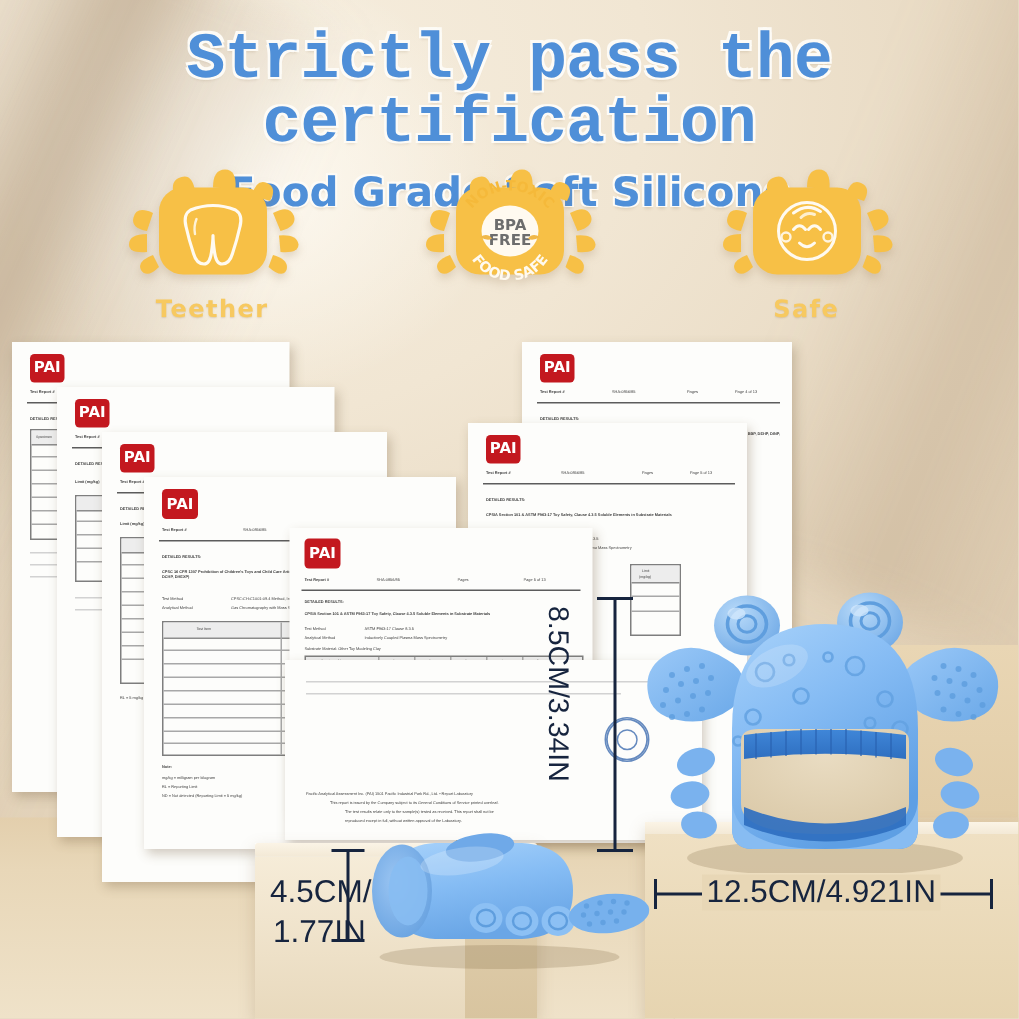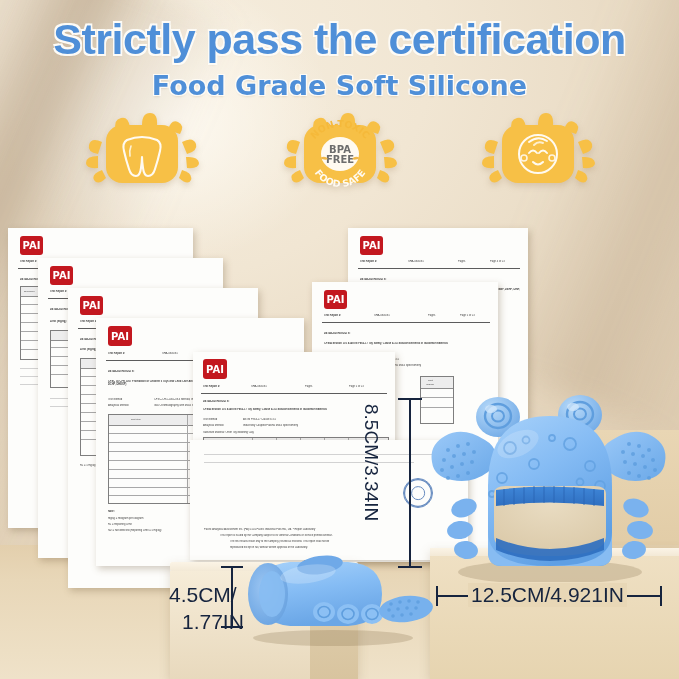--- a/index.html
+++ b/index.html
@@ -28,21 +28,21 @@
     background:linear-gradient(180deg,#e3cfad 0%, #e8d7b8 26%, #efe2c9 100%);}
   .bg-wall-right{position:absolute;left:430px;top:430px;width:249px;height:160px;
     background:linear-gradient(180deg,#e9d6b4,#dfc9a2);}
   .bg-vert-edge{position:absolute;left:449px;top:560px;width:1px;height:119px;background:rgba(160,128,90,.30);}
 
   
   .title-wrap{position:absolute;left:0;right:0;top:18px;text-align:center;}
   .title-main{
     font-size:43px;font-weight:700;letter-spacing:-.5px;
     color:#4f8fd8;
-    font-family:Liberation Sans, sans-serif;
+    font-family:Liberation Mono, monospace;
     text-shadow:
       -1.6px -1.6px 0 #fdfbf6, 1.6px -1.6px 0 #fdfbf6,
       -1.6px  1.6px 0 #fdfbf6, 1.6px  1.6px 0 #fdfbf6,
        0 2px 2px rgba(120,95,60,.18);
     line-height:1;
   }
   .title-sub{
     margin-top:11px;
     font-size:27px;font-weight:700;color:#4f8fd8;
     font-family:"DejaVu Sans","Liberation Sans",sans-serif;
@@ -135,20 +135,21 @@
             <path d="M20 58 q-11 4-8 10 q4 6 12-2 z"></path>
             <path d="M100 30 q11-6 14 2 q2 7-9 10 z"></path>
             <path d="M104 45 q12-1 13 6 q0 6-12 5 z"></path>
             <path d="M100 58 q11 3 9 10 q-3 6-12-2 z"></path>
             <rect x="24" y="13" width="72" height="58" rx="16"></rect>
           </g>
           <path d="M45 28 q15-6 30 0 q5 3 3 11 q-2 9-5 18 q-2 7-7 7 q-4 0-5-8 q-1-7-1-11 q0 4-1 11 q-1 8-5 8 q-5 0-7-7 q-3-9-5-18 q-2-8 3-11 z" fill="none" stroke="#fffaf0" stroke-width="2.1" stroke-linejoin="round"></path>
           <path d="M49 34 q-2 5-1 10" fill="none" stroke="#fffaf0" stroke-width="1.6" stroke-linecap="round" opacity=".85"></path>
         </svg>
       </div>
+      <div class="badge-label">Teether</div>
     </div>
 
     <div class="badge">
       <div class="badge-art">
         <svg width="120" height="78" viewBox="0 0 120 78">
           <defs>
             <path id="arcTop" d="M28 47 a32 32 0 0 1 64 0"></path>
             <path id="arcBot" d="M30 45 a30 30 0 0 0 60 0"></path>
           </defs>
           <g fill="#f7c046">
@@ -198,20 +199,21 @@
             <path d="M51 30 q9-7 18-1"></path>
             <path d="M56 33 q4-4 9-2" opacity=".8"></path>
             <path d="M51 41 q4-5 8 0"></path>
             <path d="M61 41 q4-5 8 0"></path>
             <path d="M55 50 q5 5 10 0"></path>
             <circle cx="46" cy="46" r="3" stroke-width="1.6" opacity=".9"></circle>
             <circle cx="74" cy="46" r="3" stroke-width="1.6" opacity=".9"></circle>
           </g>
         </svg>
       </div>
+      <div class="badge-label">Safe</div>
     </div>
   </div>
 
   <div class="doc" style="left:8px;top:228px;width:185px;height:300px;">
     <div class="pai-logo" style="left:12px;top:8px;width:23px;height:19px;font-size:10px;">
       <span>PAI</span>
     </div>
     <div class="ttxt b" style="left:12px;top:32px;width:36px;">Test Report #</div>
     <div class="ttxt" style="left:62px;top:32px;width:40px;">SHA-0856/85</div>
     <div class="ttxt" style="left:112px;top:32px;width:24px;">Pages</div>
@@ -644,21 +646,21 @@
     <div class="dim-line" style="left:409px;top:398px;width:2px;height:170px;"></div>
     <div class="dim-cap" style="left:398px;top:566px;width:24px;height:2px;"></div>
     <div class="dim-text" style="left:382px;top:404px;font-size:19px;transform:rotate(90deg);transform-origin:left top;
                 background:rgba(240,232,216,.0);">8.5CM/3.34IN</div>
   </div>
 
   <div>
     <div class="dim-cap" style="left:221px;top:566px;width:22px;height:2px;"></div>
     <div class="dim-line" style="left:231px;top:566px;width:2px;height:62px;"></div>
     <div class="dim-cap" style="left:221px;top:626px;width:22px;height:2px;"></div>
-    <div class="dim-text" style="left:169px;top:583px;font-size:21px;">4.5CM/</div>
+    <div class="dim-text" style="left:180px;top:583px;font-size:21px;">4.5CM/</div>
     <div class="dim-text" style="left:182px;top:610px;font-size:21px;">1.77IN</div>
   </div>
 
   <div>
     <div class="dim-cap" style="left:436px;top:586px;width:2px;height:20px;"></div>
     <div class="dim-line" style="left:436px;top:595px;width:226px;height:2px;"></div>
     <div class="dim-cap" style="left:660px;top:586px;width:2px;height:20px;"></div>
     <div class="dim-text" style="left:468px;top:583px;font-size:21px;background:linear-gradient(180deg,#e8d7b6,#e8d7b6);
                 padding:0 3px;">12.5CM/4.921IN</div>
   </div>

